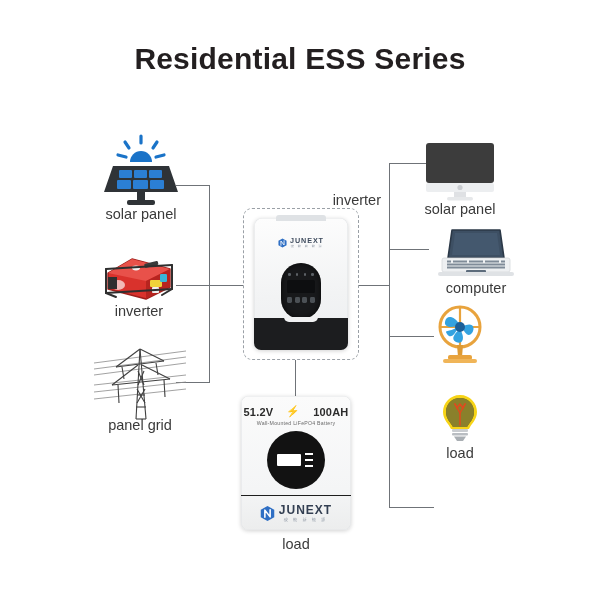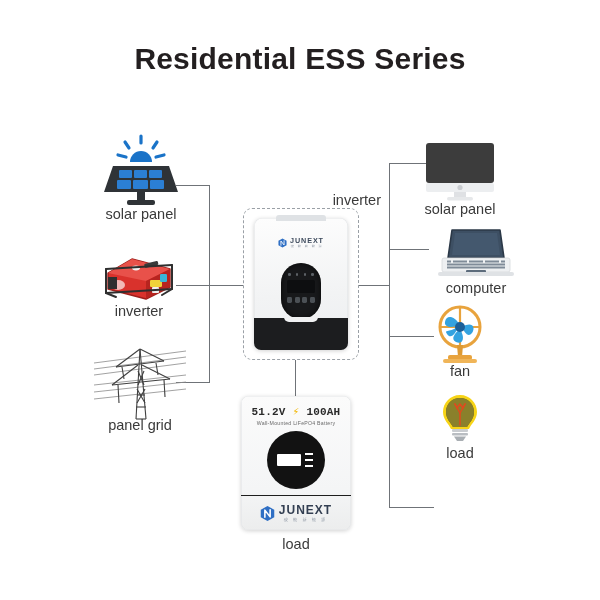--- a/index.html
+++ b/index.html
@@ -79,21 +79,21 @@
   
   #battery-group{left:241px;top:396px;width:110px;height:134px;}
   .bat-body{
     position:absolute;left:0;top:0;width:110px;height:134px;
     background:linear-gradient(180deg,#fbfbfb 0%,#f4f5f6 70%,#eceded 100%);
     border-radius:7px;box-shadow:0 1px 4px rgba(0,0,0,.18), inset 0 0 0 .6px #e3e5e7;
   }
   .bat-spec{
     position:absolute;left:0;top:9px;width:110px;text-align:center;
     font-size:11px;font-weight:bold;color:#2b2b2b;letter-spacing:.2px;
-    display:flex;align-items:center;justify-content:center;gap:7px;font-family:Liberation Mono, monospace;
+    display:flex;align-items:center;justify-content:center;gap:13px;
   }
   .bolt{color:#f2b705;font-size:11px;font-weight:bold;}
   .bat-sub{
     position:absolute;left:0;top:24px;width:110px;text-align:center;
     font-size:5.2px;color:#6a6a6a;letter-spacing:.25px;
   }
   .bat-disc{
     position:absolute;left:50%;margin-left:-29px;top:35px;width:58px;height:58px;
     background:#121212;border-radius:50%;
   }
@@ -330,21 +330,20 @@
         <path d="M26 20 C20 10 12 10 11 17 C10 23 19 23 26 20 Z"></path>
         <path d="M28 22 C38 16 42 22 38 28 C34 33 30 27 28 22 Z"></path>
         <path d="M26 24 C32 34 28 40 22 37 C16 34 21 28 26 24 Z"></path>
         <path d="M24 22 C14 28 10 24 13 29 C17 35 22 28 24 22 Z"></path>
       </g>
       <circle cx="26" cy="22" r="5" fill="#1c5f98"></circle>
       <path d="M23 40 L29 40 L28 52 L24 52 Z" fill="#dd9a34"></path>
       <rect x="14" y="50" width="24" height="5" rx="2" fill="#e8a33d"></rect>
       <rect x="9" y="54" width="34" height="4" rx="2" fill="#f0b558"></rect>
     </svg>
-    <div class="cap" style="top:58px;">fan</div>
   </div>
 
   <div class="node" id="bulb">
     <svg width="40" height="52" viewBox="0 0 40 52">
       <path d="M20 2 C30 2 37 10 37 19 C37 27 31 31 29 36 L11 36 C9 31 3 27 3 19 C3 10 10 2 20 2 Z" fill="#f7d417"></path>
       <path d="M20 5 C28 5 34 11 34 19 C34 26 29 30 27 34 L13 34 C11 30 6 26 6 19 C6 11 12 5 20 5 Z" fill="#fbe martin"></path>
       <path d="M20 5 C28 5 34 11 34 19 C34 26 29 30 27 34 L13 34 C11 30 6 26 6 19 C6 11 12 5 20 5 Z" fill="#fce94f" opacity=".55"></path>
       <g stroke="#e04a1e" stroke-width="1.5" fill="none" stroke-linecap="round">
         <path d="M20 32 L20 20"></path>
         <path d="M20 20 L15 11"></path>

